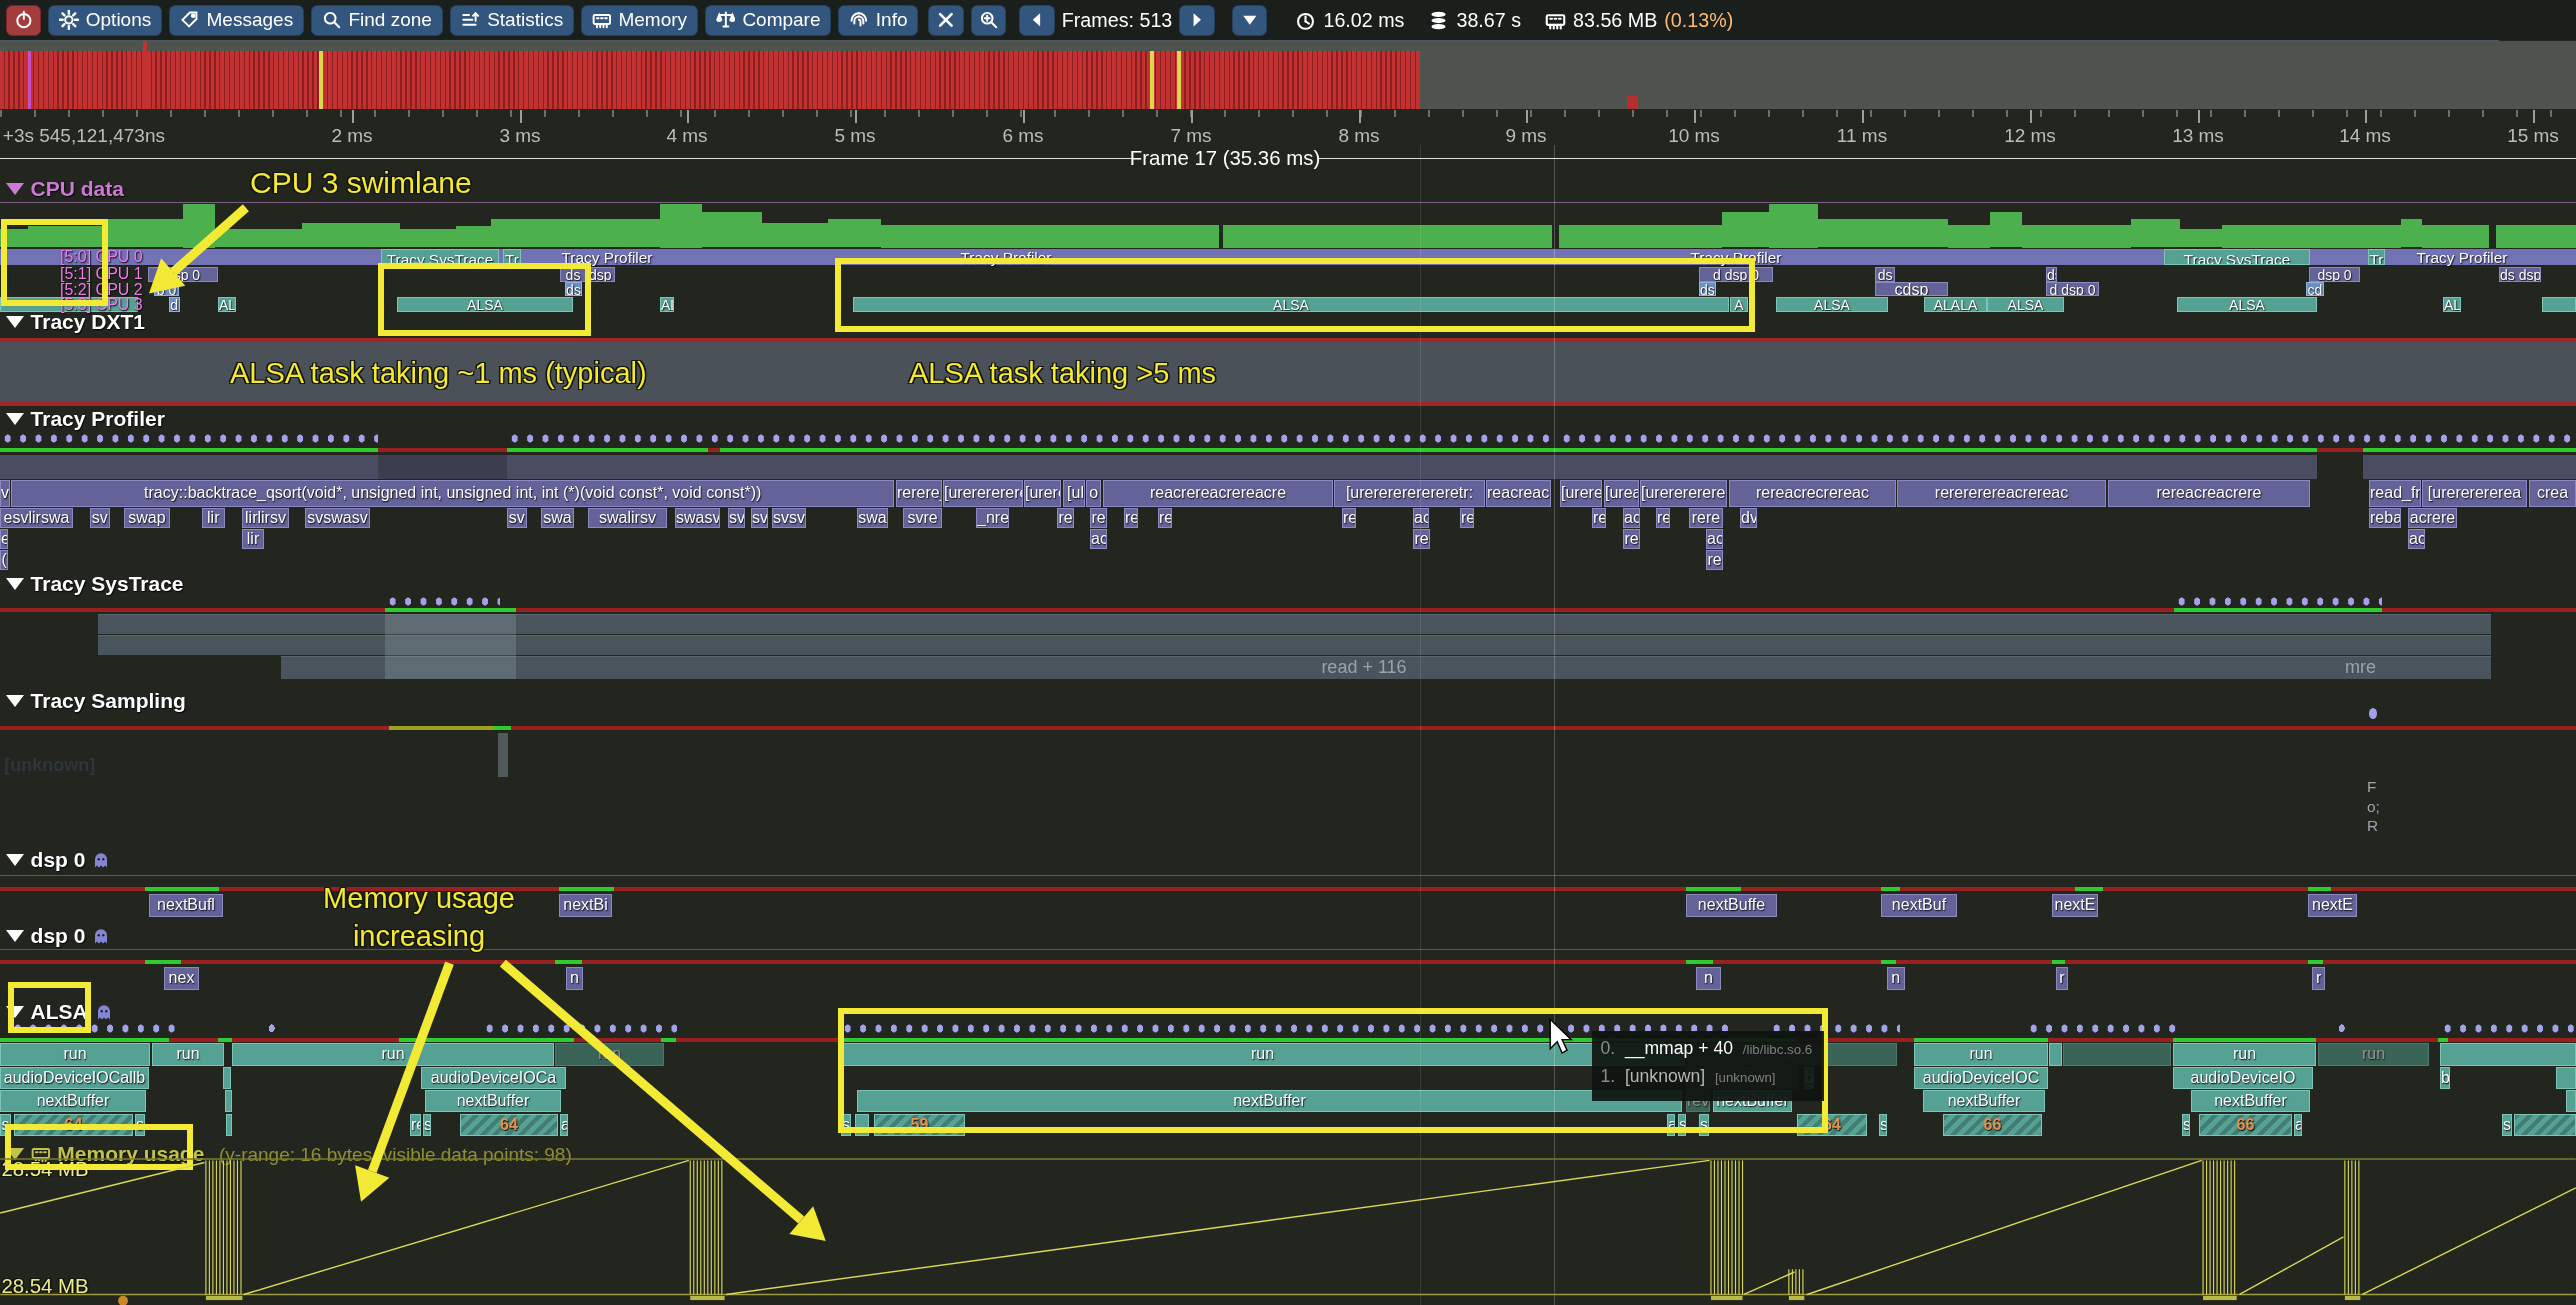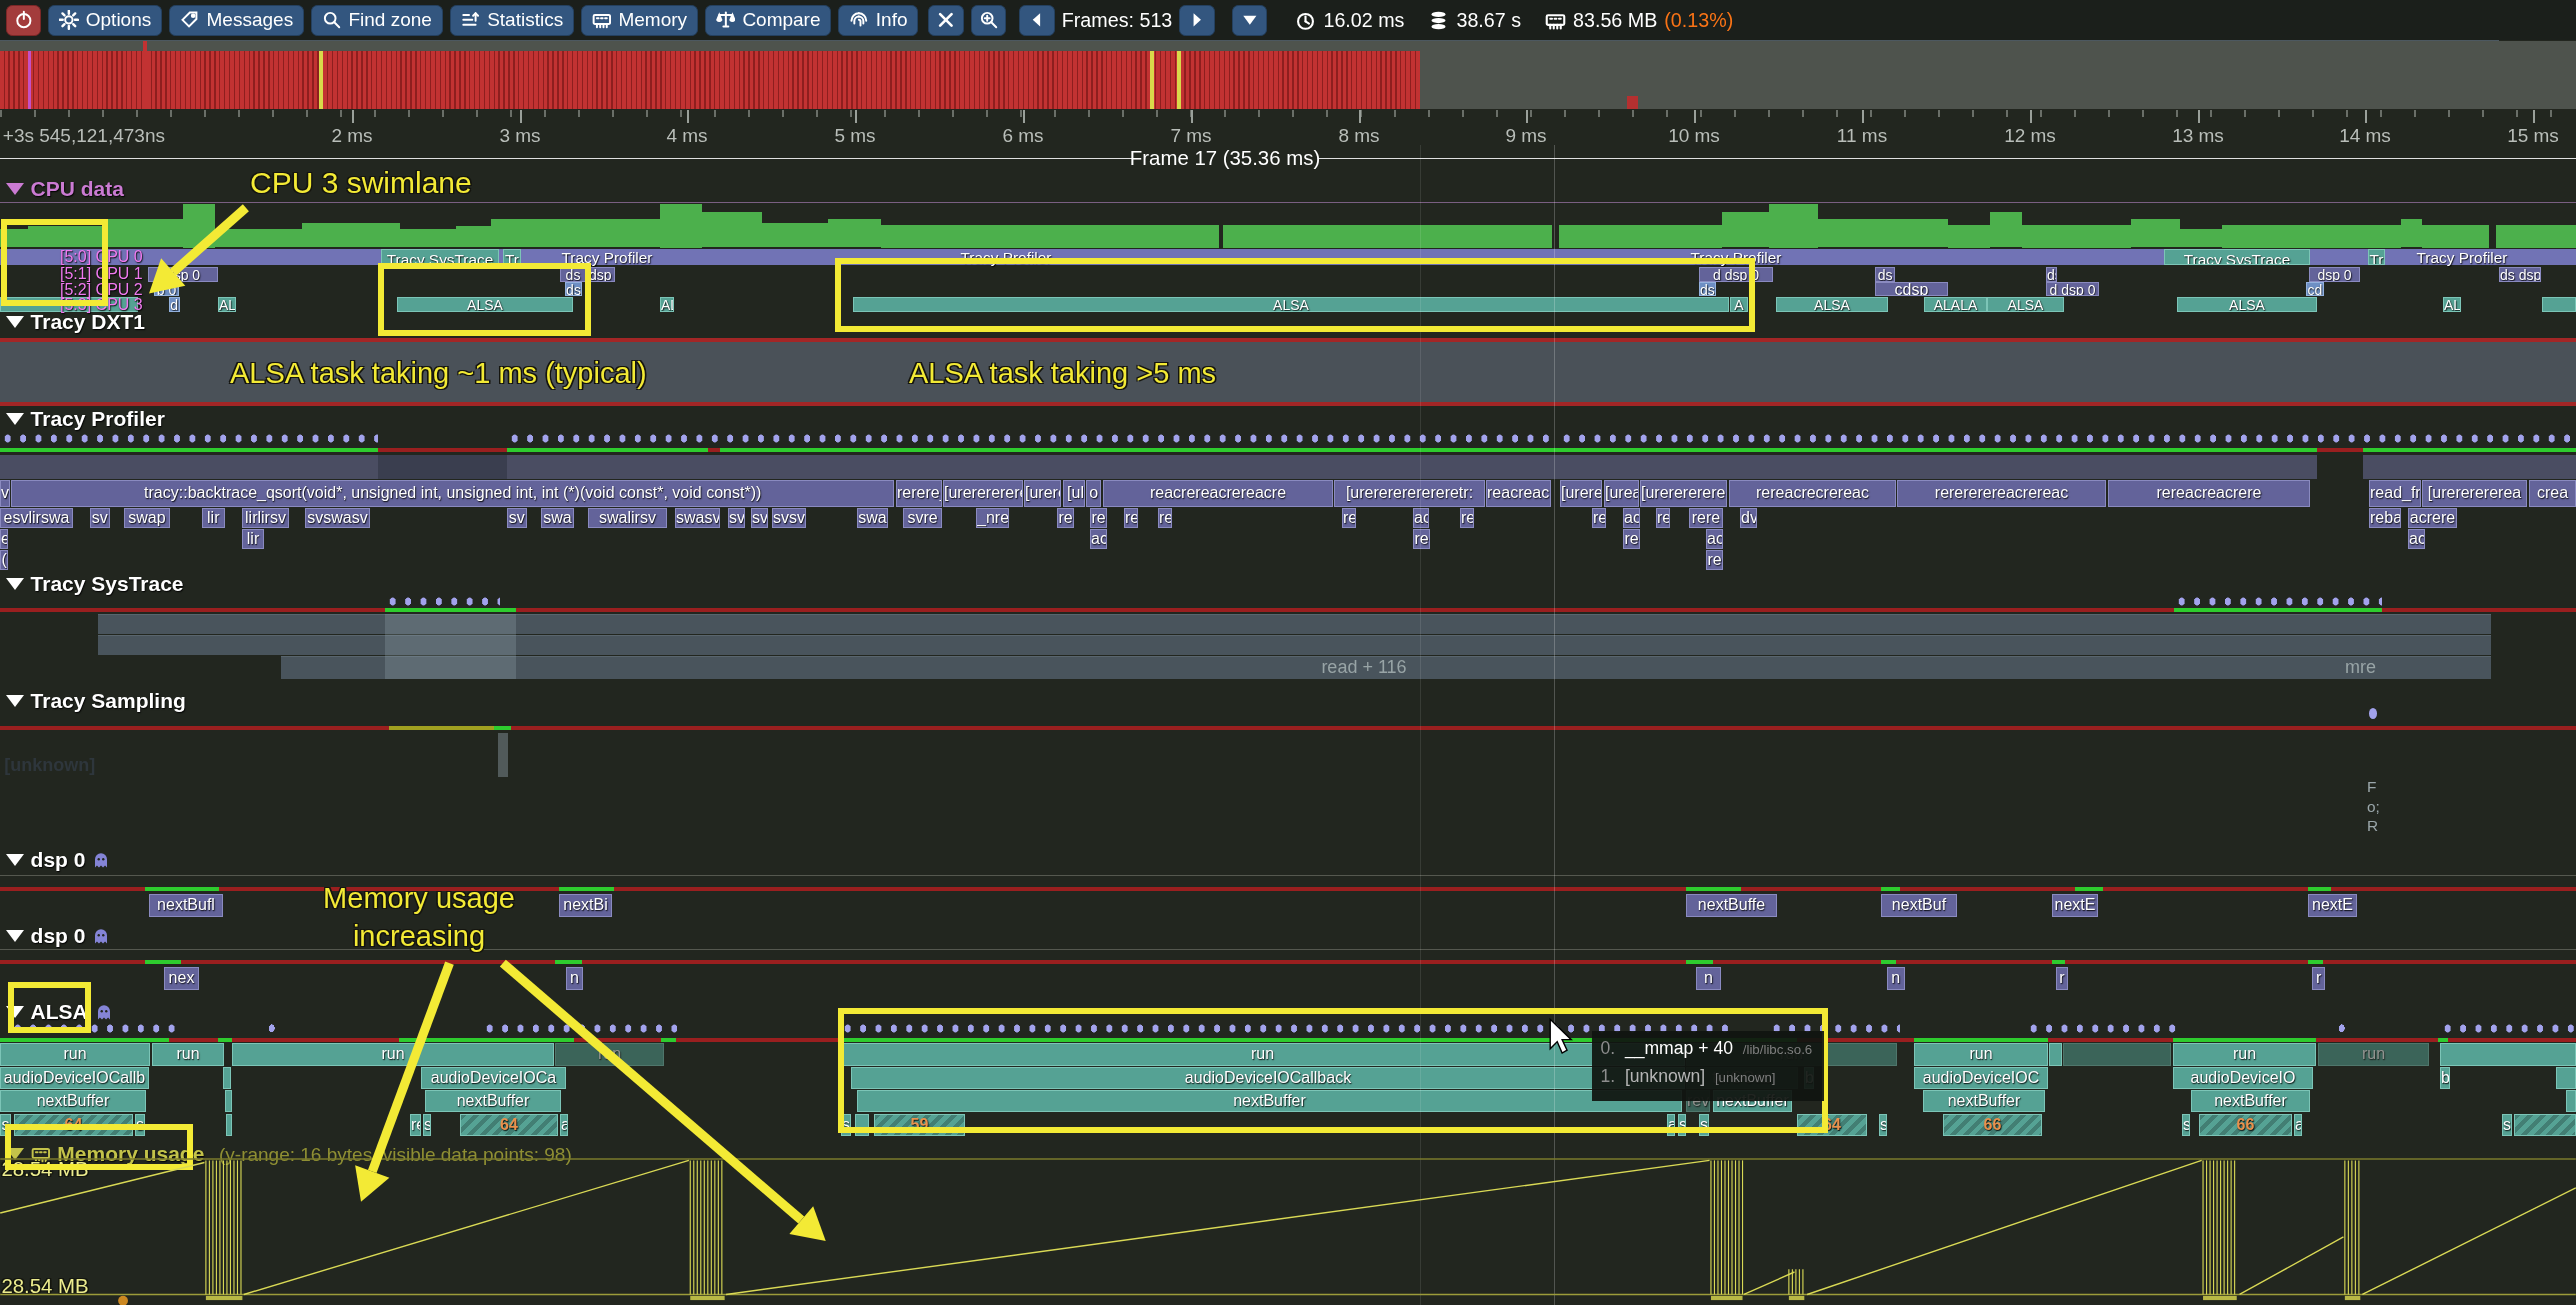--- a/index.html
+++ b/index.html
@@ -10,21 +10,21 @@
   #toolbar{position:absolute;left:0;top:0;width:2576px;height:40px;background:#1b1f1b;
            display:flex;align-items:center;gap:7px;padding-left:5.6px;box-sizing:border-box;}
   .tbtn{display:inline-flex;align-items:center;gap:7px;background:#33567f;border:1.4px solid #24405f;
         border-radius:6.3px;color:#fff;font-size:19px;padding:2.8px 9.8px;height:31px;box-sizing:border-box;}
   .tbtn svg{width:19.7px;height:19.7px;}
   .tbtn.iconic{padding:2.8px 7px;}
   #power-btn{background:#a33c3c;border-color:#7c2727;}
   .tb-label{font-size:19.7px;color:#fff;}
   .tb-stat{display:inline-flex;align-items:center;gap:7px;font-size:19.7px;color:#fff;}
   .tb-stat svg{width:21px;height:21px;}
-  .dim{color:#f97316;}
+  .dim{color:#fdba74;}
   
   #framestrip{position:absolute;left:0;top:41px;width:2576px;height:68px;background:#4e534d;}
   #framestrip .red{position:absolute;top:9.8px;height:58px;
      background:repeating-linear-gradient(90deg,#c23232 0 3.5px,#8e1e1e 3.5px 4.9px);}
   
   .tick-major{position:absolute;top:110px;width:2.1px;height:12.6px;background:#9aa09a;}
   .tick-minor-band{position:absolute;top:110px;height:7px;width:2576px;
      background:repeating-linear-gradient(90deg,#6a6f68 0 2.1px,transparent 2.1px 34px);}
   .ruler-label{position:absolute;top:125px;font-size:19px;color:#b9beb9;transform:translateX(-50%);white-space:nowrap;}
   .ruler-start{position:absolute;top:125px;left:2.8px;font-size:19px;color:#b9beb9;white-space:nowrap;}
@@ -584,21 +584,20 @@
       <div class="zone teal fade" style="left: 1686px; top: 1043px; width: 211px; height: 22.5px; line-height: 19.7px;">run</div>
       <div class="zone teal" style="left: 1914px; top: 1043px; width: 134px; height: 22.5px; line-height: 19.7px;">run</div>
       <div class="zone teal" style="left: 2049px; top: 1043px; width: 12.6px; height: 22.5px; line-height: 19.7px;"></div>
       <div class="zone teal fade" style="left: 2063px; top: 1043px; width: 108px; height: 22.5px; line-height: 19.7px;"></div>
       <div class="zone teal" style="left: 2173px; top: 1043px; width: 143px; height: 22.5px; line-height: 19.7px;">run</div>
       <div class="zone teal fade" style="left: 2318px; top: 1043px; width: 111px; height: 22.5px; line-height: 19.7px;">run</div>
       <div class="zone teal" style="left: 2440px; top: 1043px; width: 136px; height: 22.5px; line-height: 19.7px;"></div>
       <div class="zone teal" style="left: 0px; top: 1067px; width: 149px; height: 22px; line-height: 19px;">audioDeviceIOCallb</div>
       <div class="zone teal" style="left: 223px; top: 1067px; width: 8.4px; height: 22px; line-height: 19px;"></div>
       <div class="zone teal" style="left: 421px; top: 1067px; width: 145px; height: 22px; line-height: 19px;">audioDeviceIOCa</div>
-      <div class="zone teal" style="left: 851px; top: 1067px; width: 834px; height: 22px; line-height: 19px;">audioDeviceIOCallback</div>
       <div class="zone teal fade" style="left: 1686px; top: 1067px; width: 112px; height: 22px; line-height: 19px;">teIOCab</div>
       <div class="zone teal" style="left: 1804px; top: 1067px; width: 9.8px; height: 22px; line-height: 19px;">b</div>
       <div class="zone teal" style="left: 1914px; top: 1067px; width: 134px; height: 22px; line-height: 19px;">audioDeviceIOC</div>
       <div class="zone teal" style="left: 2173px; top: 1067px; width: 140px; height: 22px; line-height: 19px;">audioDeviceIO</div>
       <div class="zone teal" style="left: 2440px; top: 1067px; width: 9.8px; height: 22px; line-height: 19px;">b</div>
       <div class="zone teal" style="left: 2556px; top: 1067px; width: 20.4px; height: 22px; line-height: 19px;"></div>
       <div class="zone teal" style="left: 0px; top: 1090px; width: 146px; height: 22px; line-height: 19px;">nextBuffer</div>
       <div class="zone teal" style="left: 225px; top: 1090px; width: 7px; height: 22px; line-height: 19px;"></div>
       <div class="zone teal" style="left: 425px; top: 1090px; width: 136px; height: 22px; line-height: 19px;">nextBuffer</div>
       <div class="zone teal" style="left: 857px; top: 1090px; width: 825px; height: 22px; line-height: 19px;">nextBuffer</div>

